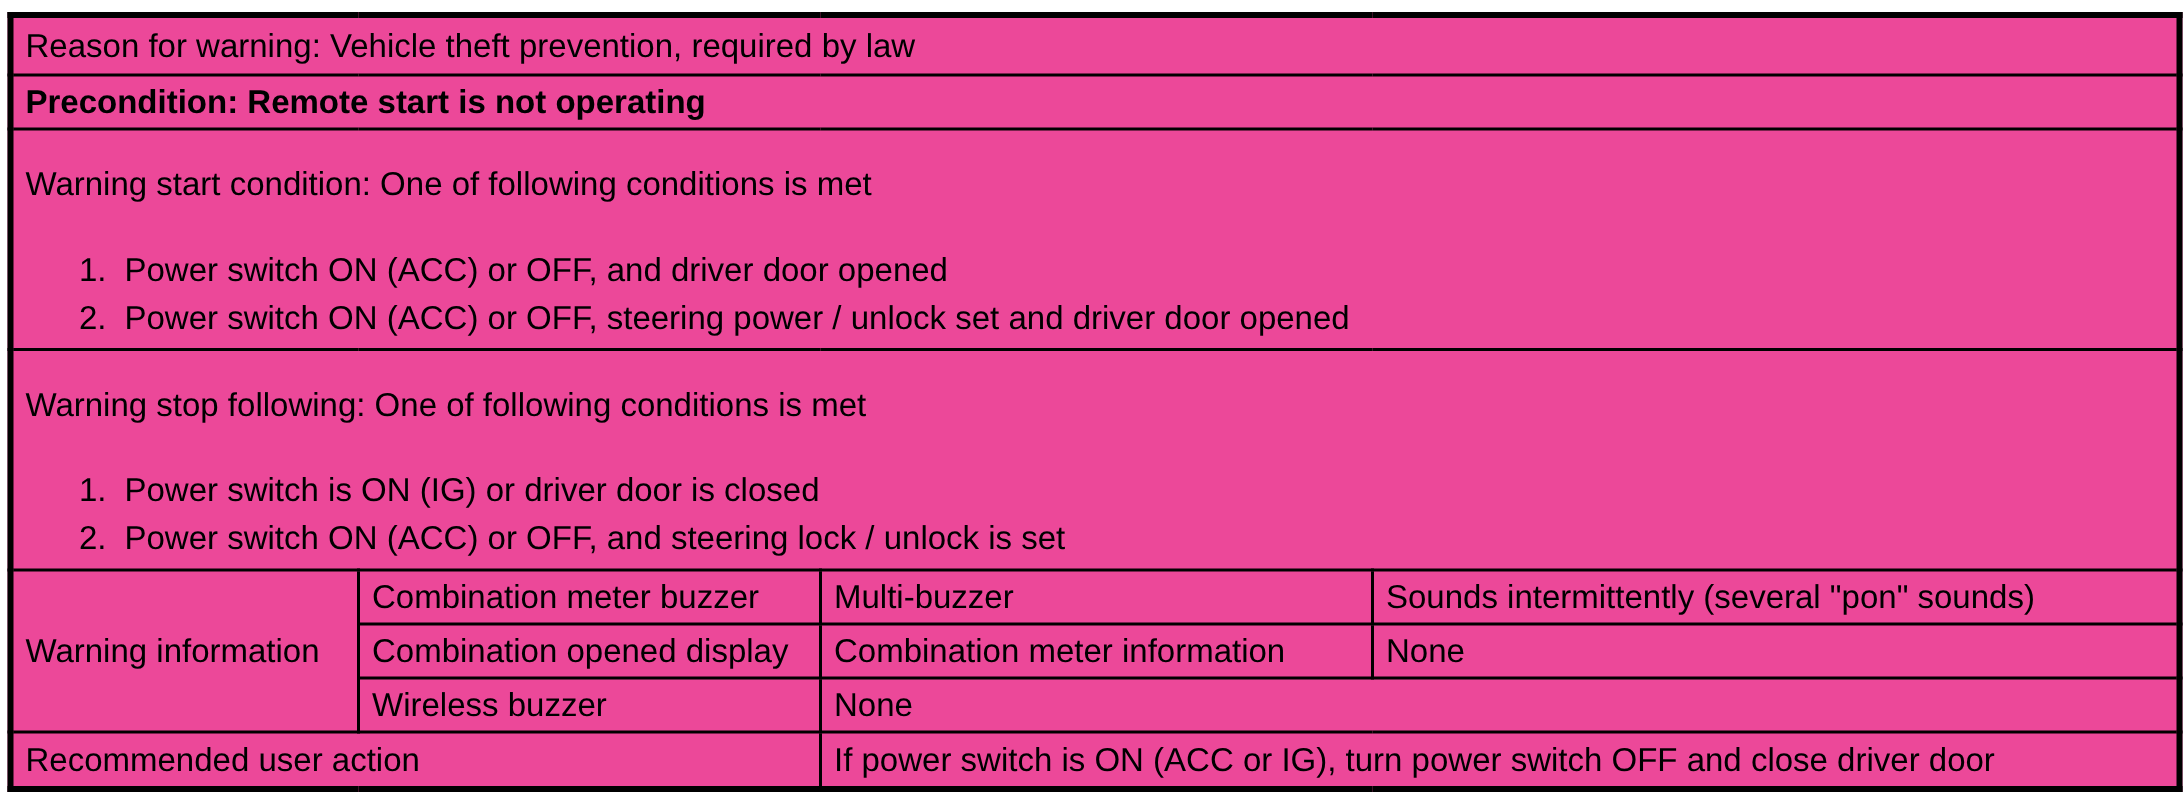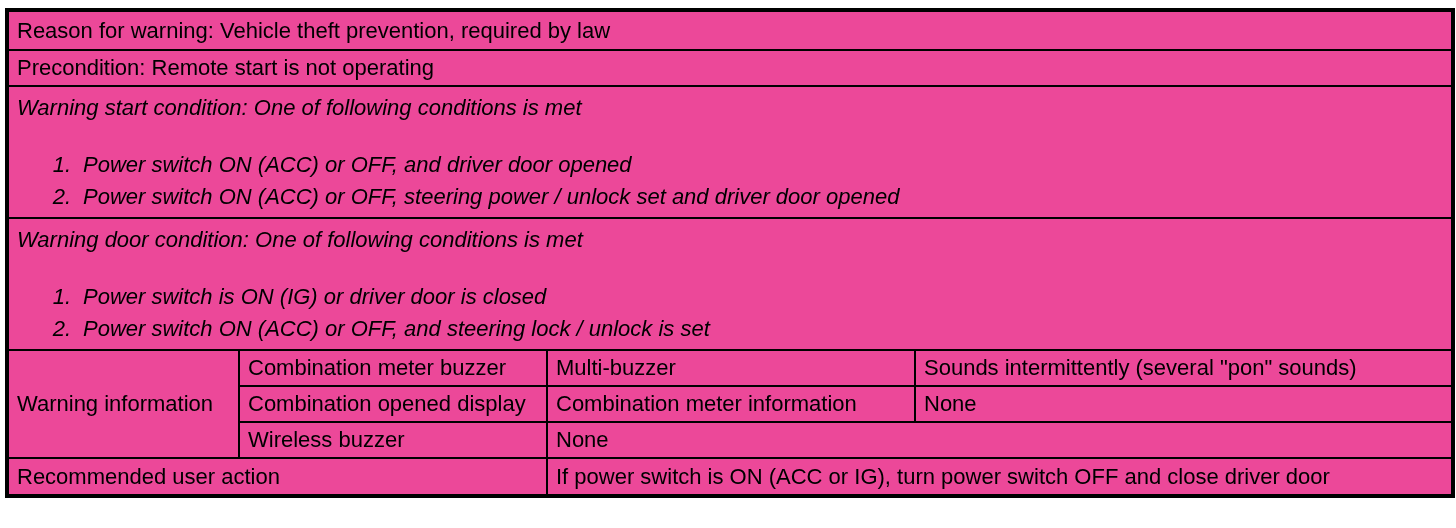--- a/index.html
+++ b/index.html
@@ -33,22 +33,22 @@
   td {
     font-size: 22px;
     line-height: 26px;
     color: #000000;
     padding: 4px 8px;
     vertical-align: middle;
     overflow: hidden;
     white-space: nowrap;
   }
   tr.row-single-1 td { height: 40px; }
-  tr.row-single-2 td { height: 36px; }
-  tr.row-block td { height: 132px; vertical-align: top; padding-top: 8px; font-style: italic; }
+  tr.row-single-2 td { height: 36px; font-weight: bold; }
+  tr.row-block td { height: 132px; vertical-align: top; padding-top: 23px; }
   tr.row-desc td { height: 25px; }
   tr.row-action td { height: 38px; }
   .cond-list {
     margin-top: 28px;
   }
   .cond-item {
     display: flex;
     line-height: 32px;
   }
   .cond-num {
@@ -94,21 +94,21 @@
           <div class="cond-item">
             <span class="cond-num">2.</span>
             <span class="cond-text">Power switch ON (ACC) or OFF, steering power / unlock set and driver door opened</span>
           </div>
         </div>
       </td>
     </tr>
 
     <tr class="row-block">
       <td colspan="4">
-        <div>Warning door condition: One of following conditions is met</div>
+        <div>Warning stop following: One of following conditions is met</div>
         <div class="cond-list">
           <div class="cond-item">
             <span class="cond-num">1.</span>
             <span class="cond-text">Power switch is ON (IG) or driver door is closed</span>
           </div>
           <div class="cond-item">
             <span class="cond-num">2.</span>
             <span class="cond-text">Power switch ON (ACC) or OFF, and steering lock / unlock is set</span>
           </div>
         </div>

